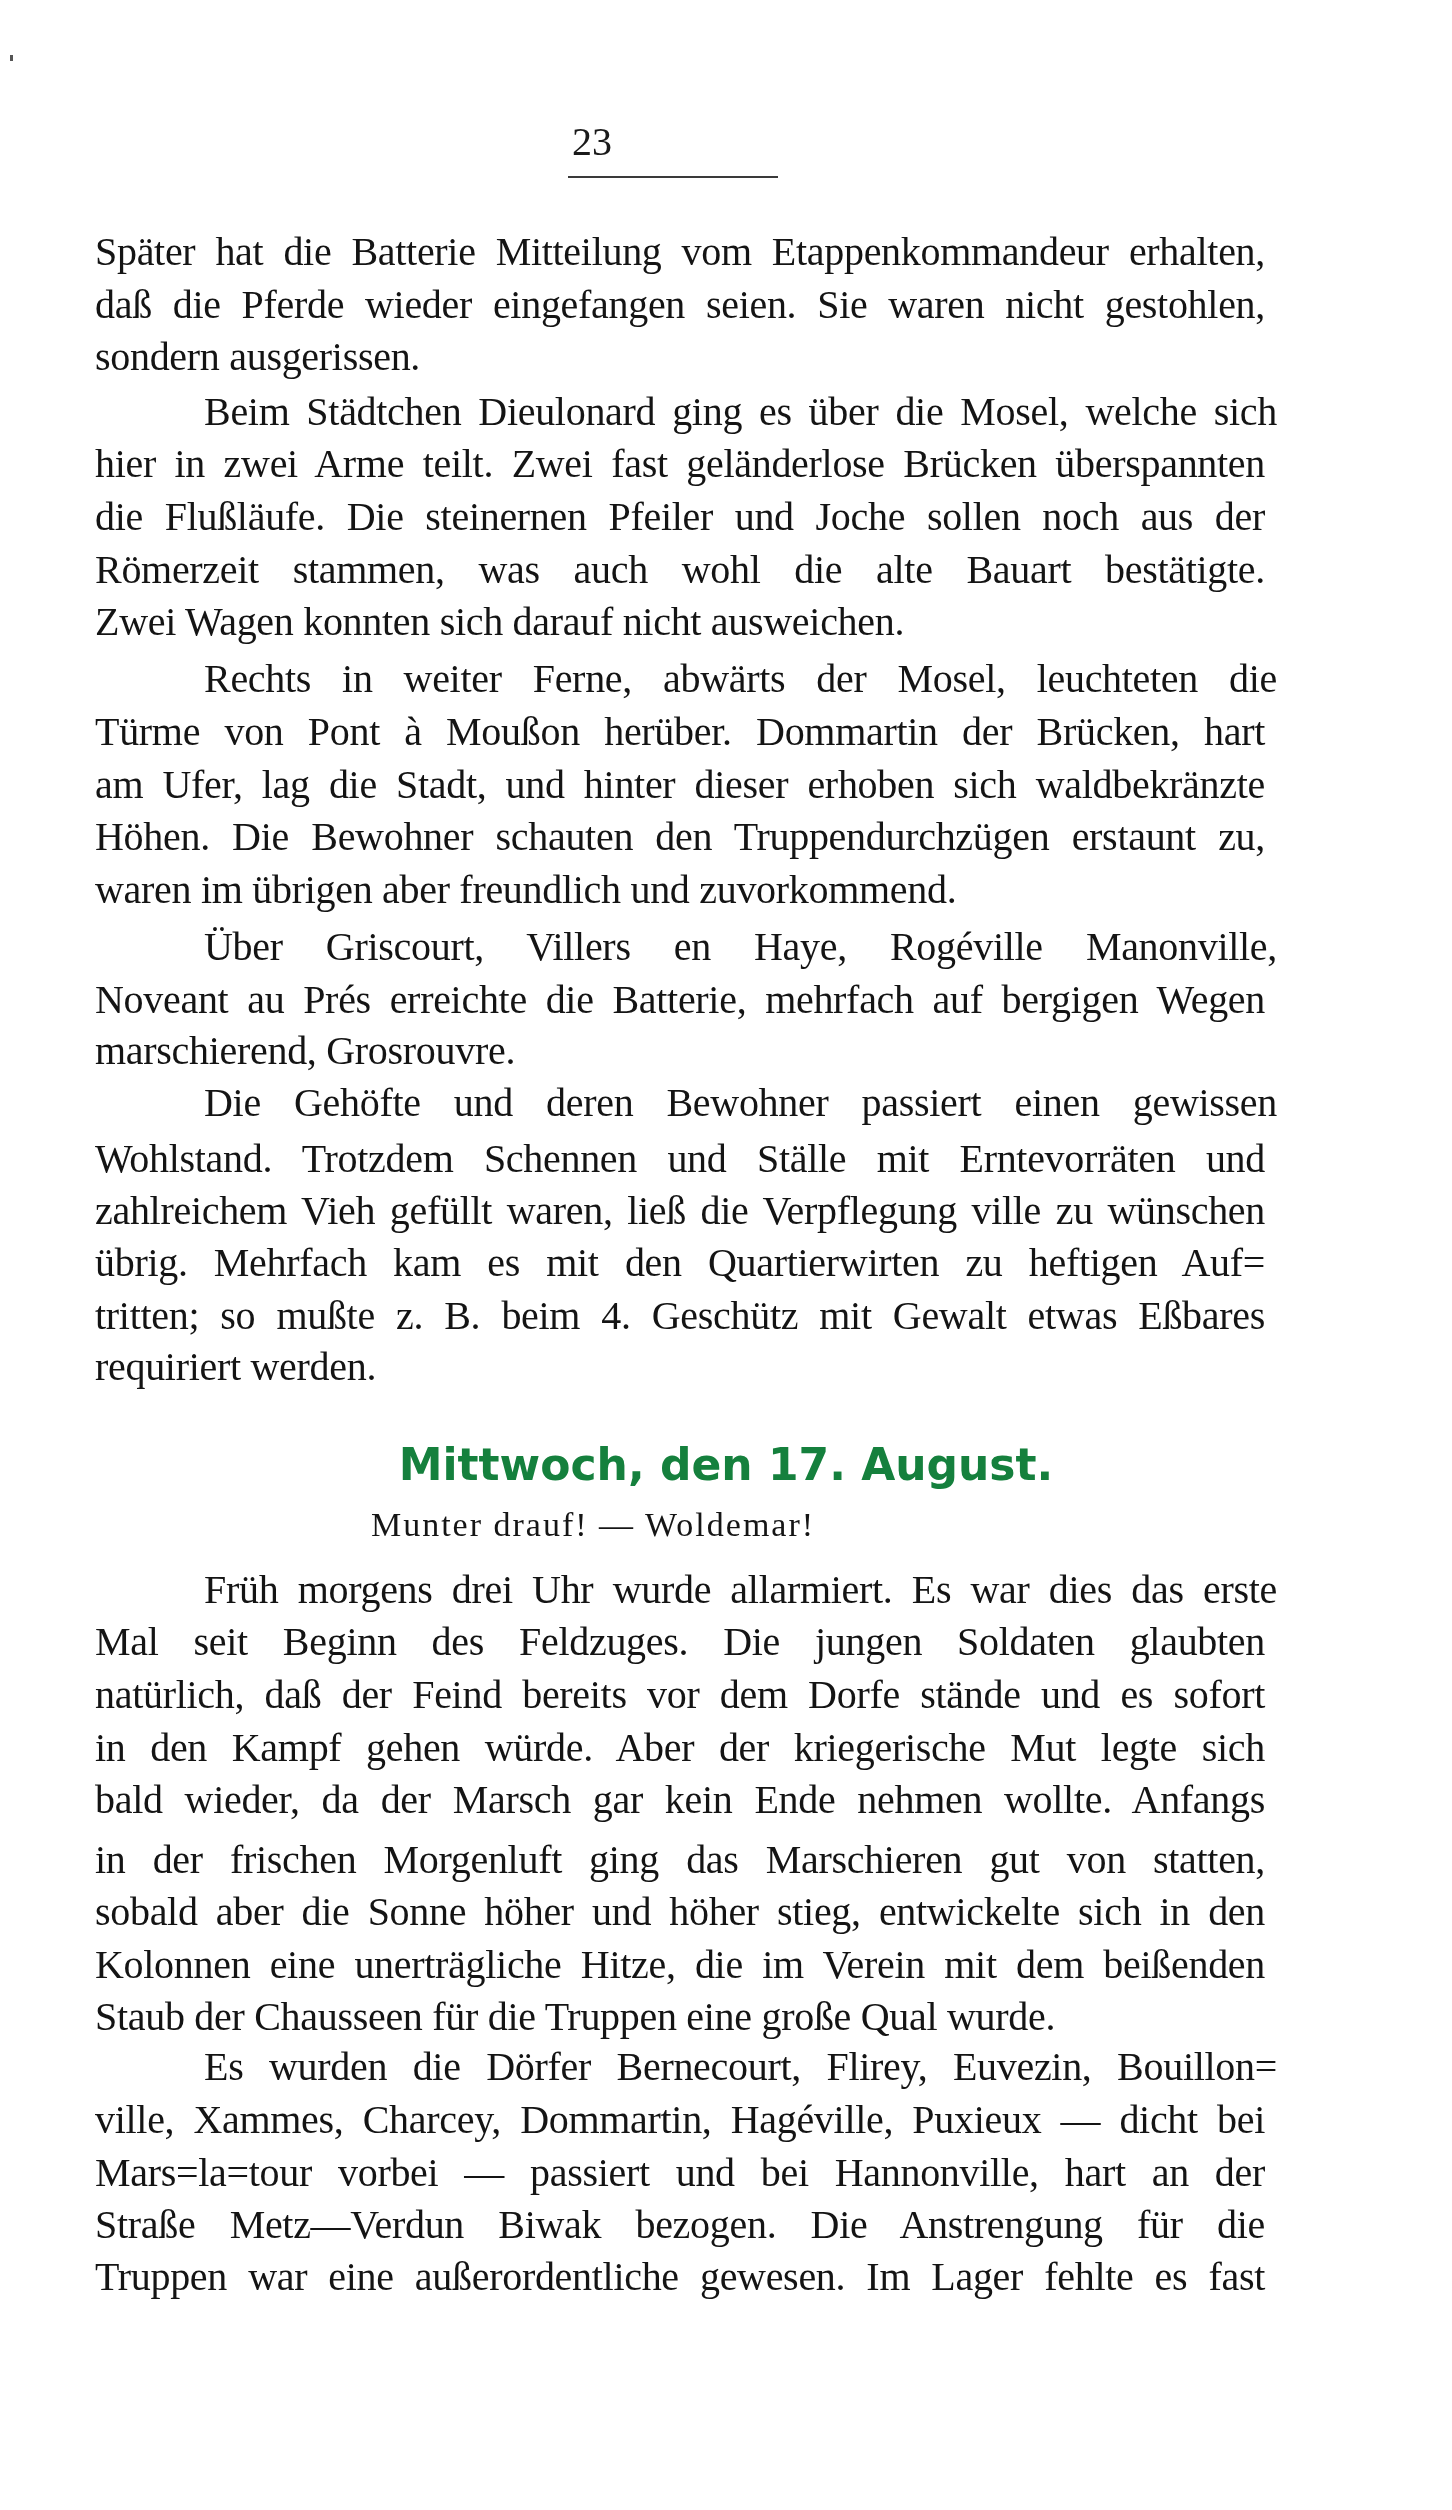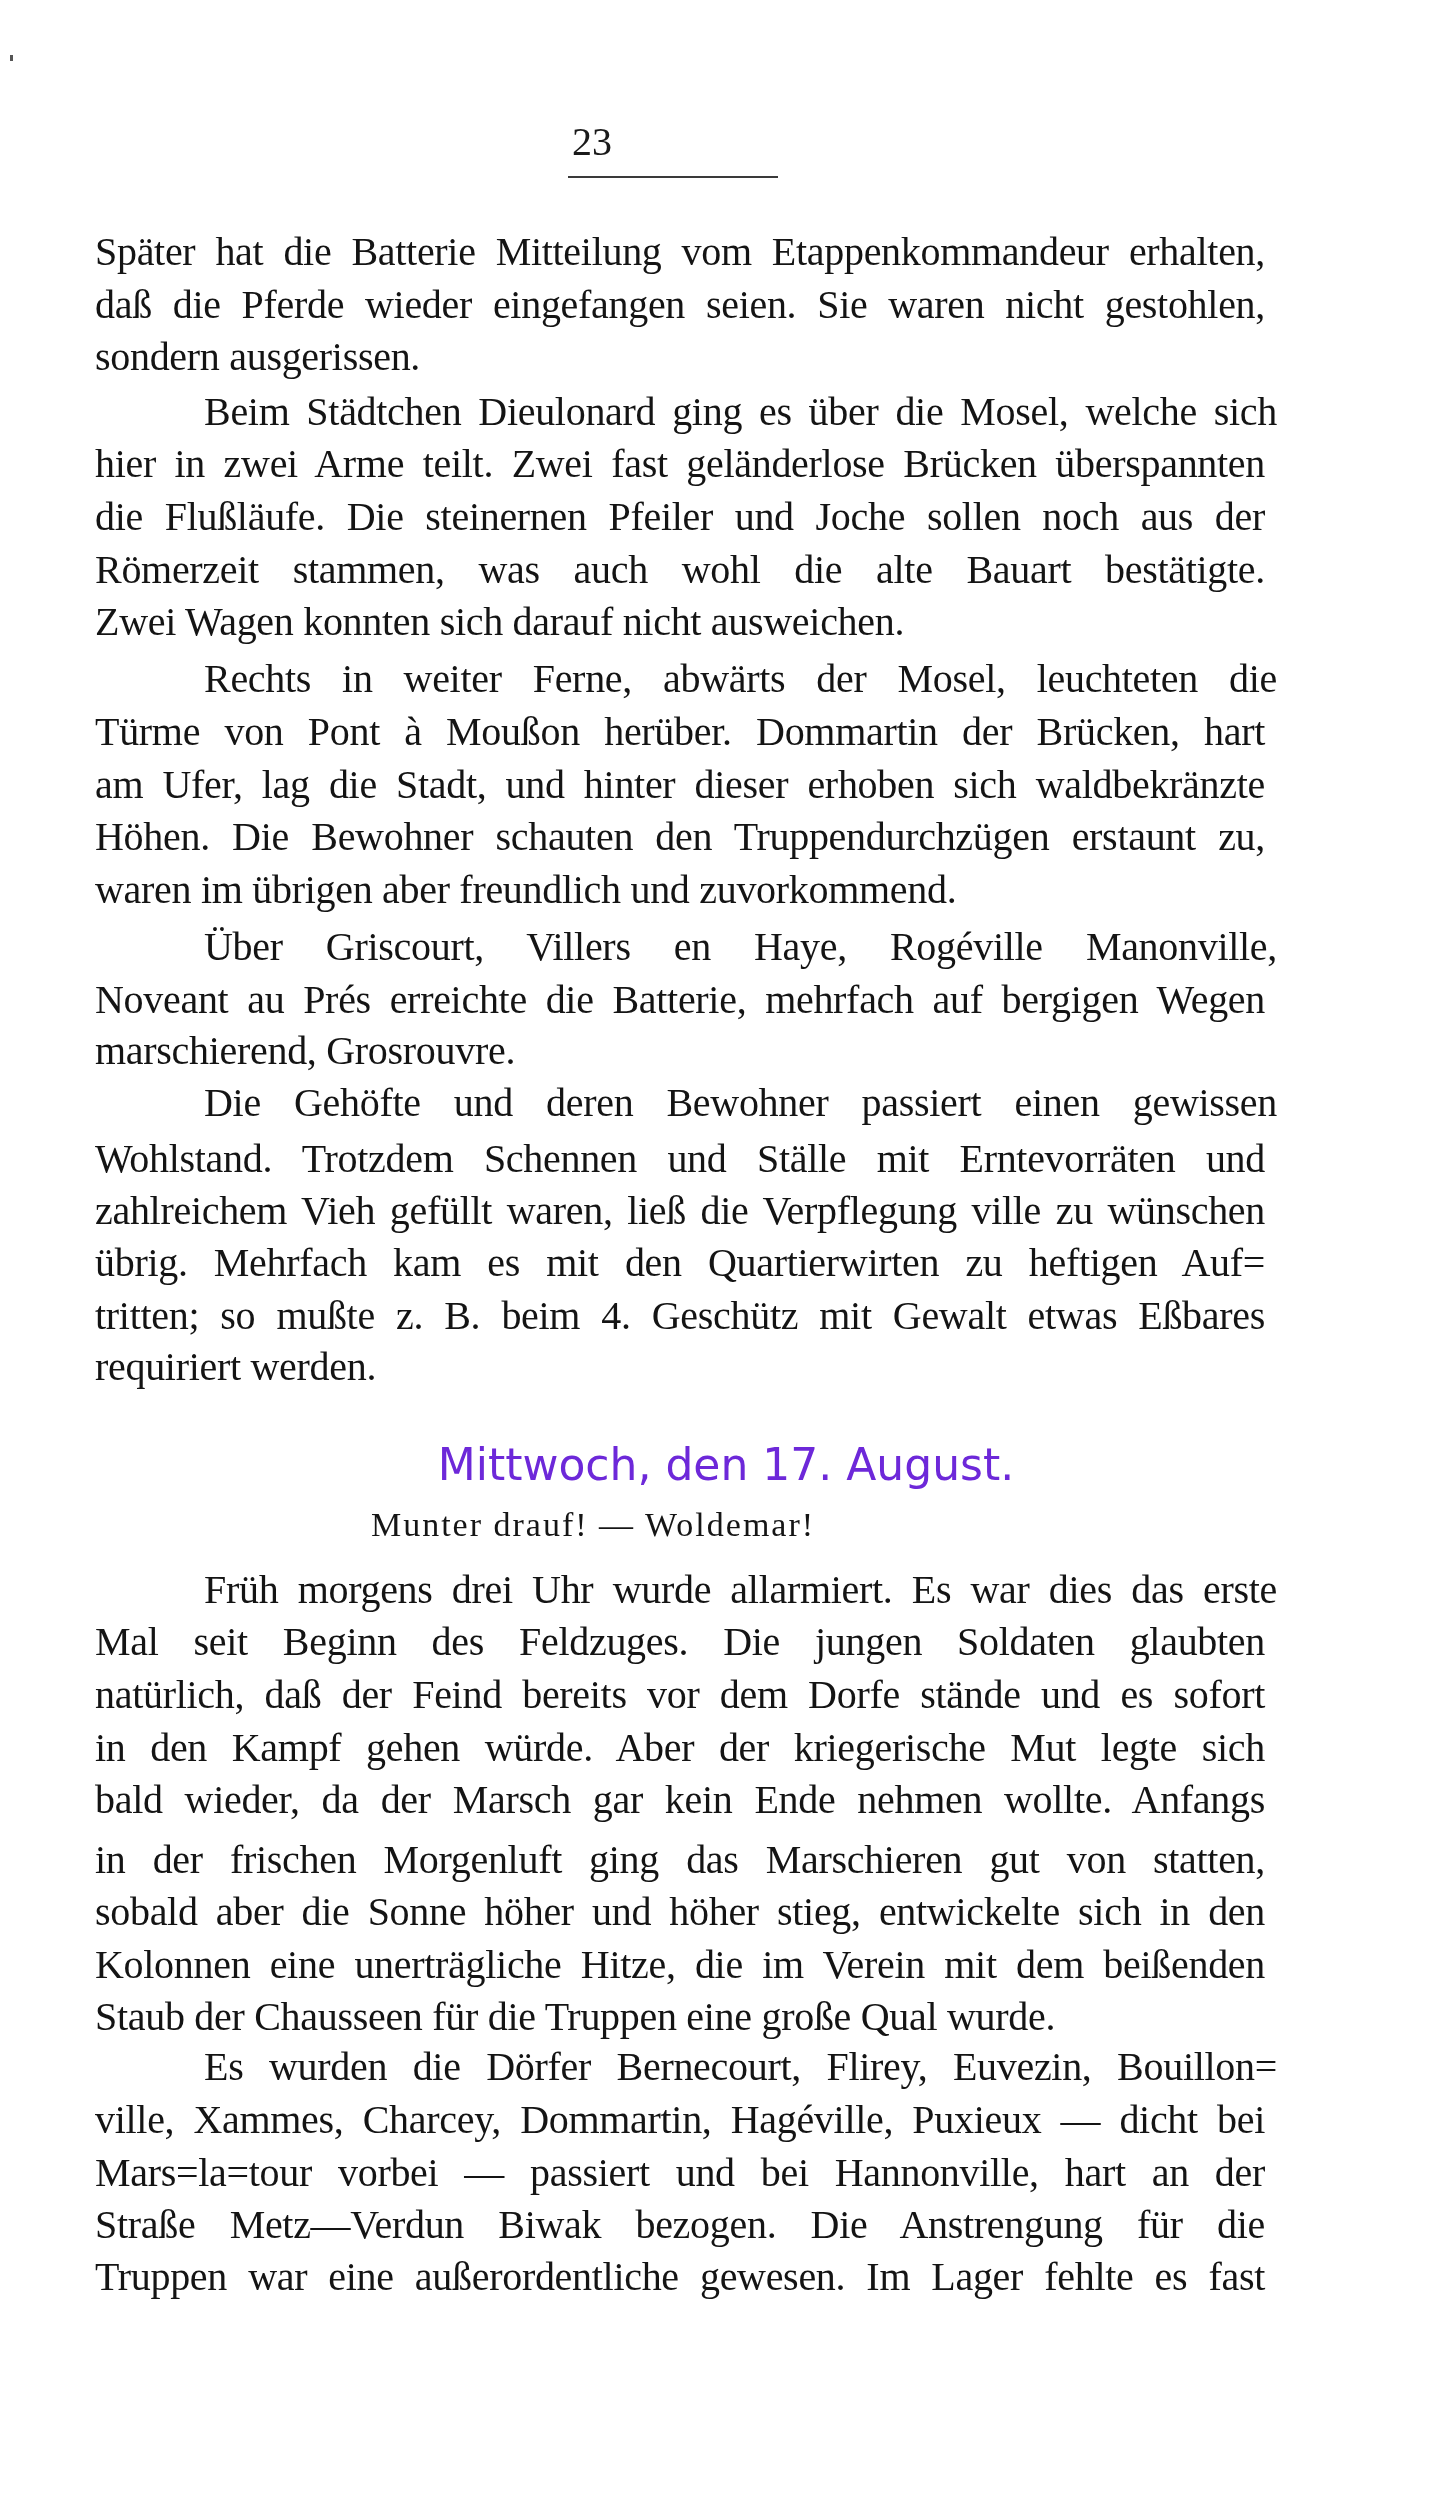--- a/index.html
+++ b/index.html
@@ -7,21 +7,21 @@
          font-family:"DejaVu Serif", serif; color:#141414; }
   .page-num { position:absolute; left:0; width:1184px; top:118px; text-align:center;
               font-family:"Liberation Serif", serif; font-size:40px; line-height:48px; color:#1a1a1a; }
   .rule { position:absolute; left:568px; width:210px; top:176px; height:0; border-top:2px solid #3a3a3a; }
   .line { position:absolute; left:95px; width:1170px; font-size:40px; line-height:40px; height:40px;
           white-space:nowrap; text-align:justify; text-align-last:justify; letter-spacing:-0.3px;
           font-family:Liberation Serif, serif; font-stretch:condensed; }
   .line.indent { left:204px; width:1073px; }
   .line.last { text-align-last:left; }
   .heading { position:absolute; left:0; width:1452px; text-align:center; top:1438px;
-             font-family:"DejaVu Sans", sans-serif; font-weight:normal; font-size:44px; line-height:54px; color:#6d28d9; }
+             font-family:"DejaVu Sans", sans-serif; font-weight:bold; font-size:44px; line-height:54px; color:#15803d; }
   .subheading { position:absolute; left:0; width:1186px; text-align:center; top:1504px;
                 font-family:"Liberation Serif", serif; font-size:34px; line-height:42px; letter-spacing:2px; color:#151515; }
   .dot { position:absolute; left:10px; top:55px; width:3px; height:6px; background:#555; }
 </style>
 </head>
 <body>
 
 <div class="dot"></div>
 
 <div class="page-num">23</div>

